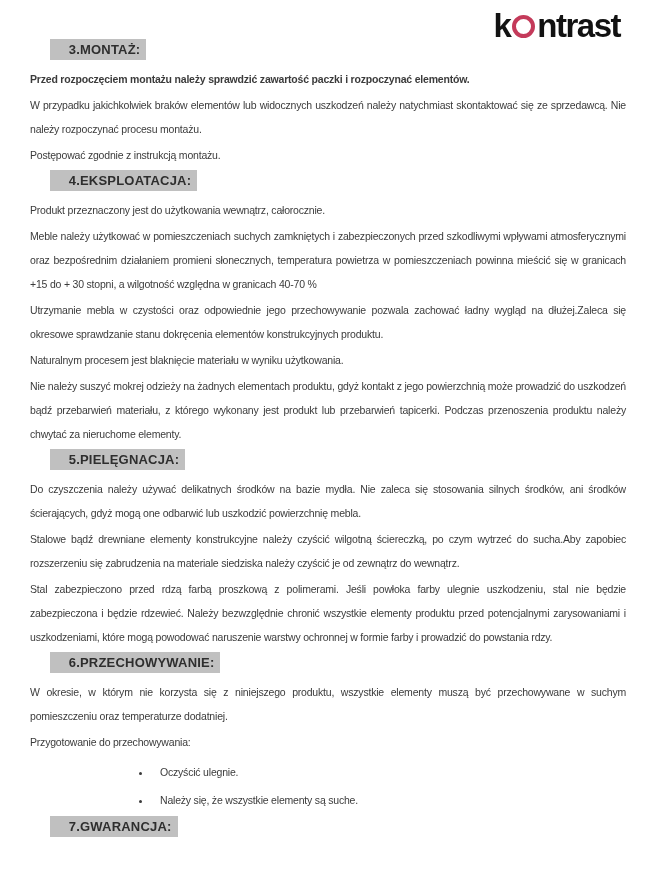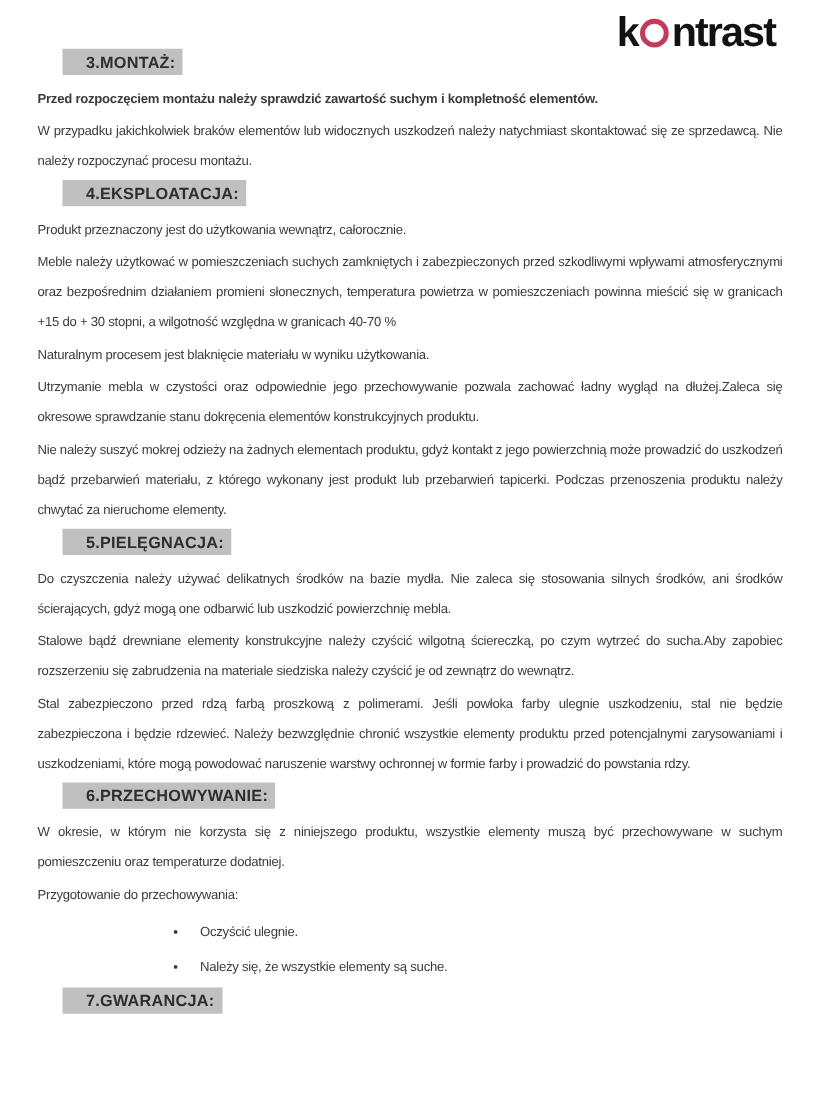--- a/index.html
+++ b/index.html
@@ -78,32 +78,33 @@
 <div class="page">
 
   <div class="logo">
     <span>k</span><span class="logo-o"></span><span>ntrast</span>
   </div>
 
   <div class="section">
     <h2 class="heading">
       <span class="hl"><span class="num">3.</span><span class="ht">MONTAŻ:</span></span>
     </h2>
-    <p class="para bold">Przed rozpoczęciem montażu należy sprawdzić zawartość suchym i kompletność elementów.</p>
+    <p class="para bold">Przed rozpoczęciem montażu należy sprawdzić zawartość paczki i rozpoczynać elementów.</p>
     <p class="para">W przypadku jakichkolwiek braków elementów lub widocznych uszkodzeń należy natychmiast skontaktować się ze sprzedawcą. Nie należy rozpoczynać procesu montażu.</p>
+    <p class="para">Postępować zgodnie z instrukcją montażu.</p>
   </div>
 
   <div class="section">
     <h2 class="heading">
       <span class="hl"><span class="num">4.</span><span class="ht">EKSPLOATACJA:</span></span>
     </h2>
     <p class="para">Produkt przeznaczony jest do użytkowania wewnątrz, całorocznie.</p>
     <p class="para">Meble należy użytkować w pomieszczeniach suchych zamkniętych i zabezpieczonych przed szkodliwymi wpływami atmosferycznymi oraz bezpośrednim działaniem promieni słonecznych, temperatura powietrza w pomieszczeniach powinna mieścić się w granicach +15 do + 30 stopni, a wilgotność względna w granicach 40-70 %</p>
+    <p class="para">Utrzymanie mebla w czystości oraz odpowiednie jego przechowywanie pozwala zachować ładny wygląd na dłużej.Zaleca się okresowe sprawdzanie stanu dokręcenia elementów konstrukcyjnych produktu.</p>
     <p class="para">Naturalnym procesem jest blaknięcie materiału w wyniku użytkowania.</p>
-    <p class="para">Utrzymanie mebla w czystości oraz odpowiednie jego przechowywanie pozwala zachować ładny wygląd na dłużej.Zaleca się okresowe sprawdzanie stanu dokręcenia elementów konstrukcyjnych produktu.</p>
     <p class="para">Nie należy suszyć mokrej odzieży na żadnych elementach produktu, gdyż kontakt z jego powierzchnią może prowadzić do uszkodzeń bądź przebarwień materiału, z którego wykonany jest produkt lub przebarwień tapicerki. Podczas przenoszenia produktu należy chwytać za nieruchome elementy.</p>
   </div>
 
   <div class="section">
     <h2 class="heading">
       <span class="hl"><span class="num">5.</span><span class="ht">PIELĘGNACJA:</span></span>
     </h2>
     <p class="para">Do czyszczenia należy używać delikatnych środków na bazie mydła. Nie zaleca się stosowania silnych środków, ani środków ścierających, gdyż mogą one odbarwić lub uszkodzić powierzchnię mebla.</p>
     <p class="para">Stalowe bądź drewniane elementy konstrukcyjne należy czyścić wilgotną ściereczką, po czym wytrzeć do sucha.Aby zapobiec rozszerzeniu się zabrudzenia na materiale siedziska należy czyścić je od zewnątrz do wewnątrz.</p>
     <p class="para">Stal zabezpieczono przed rdzą farbą proszkową z polimerami. Jeśli powłoka farby ulegnie uszkodzeniu, stal nie będzie zabezpieczona i będzie rdzewieć. Należy bezwzględnie chronić wszystkie elementy produktu przed potencjalnymi zarysowaniami i uszkodzeniami, które mogą powodować naruszenie warstwy ochronnej w formie farby i prowadzić do powstania rdzy.</p>

